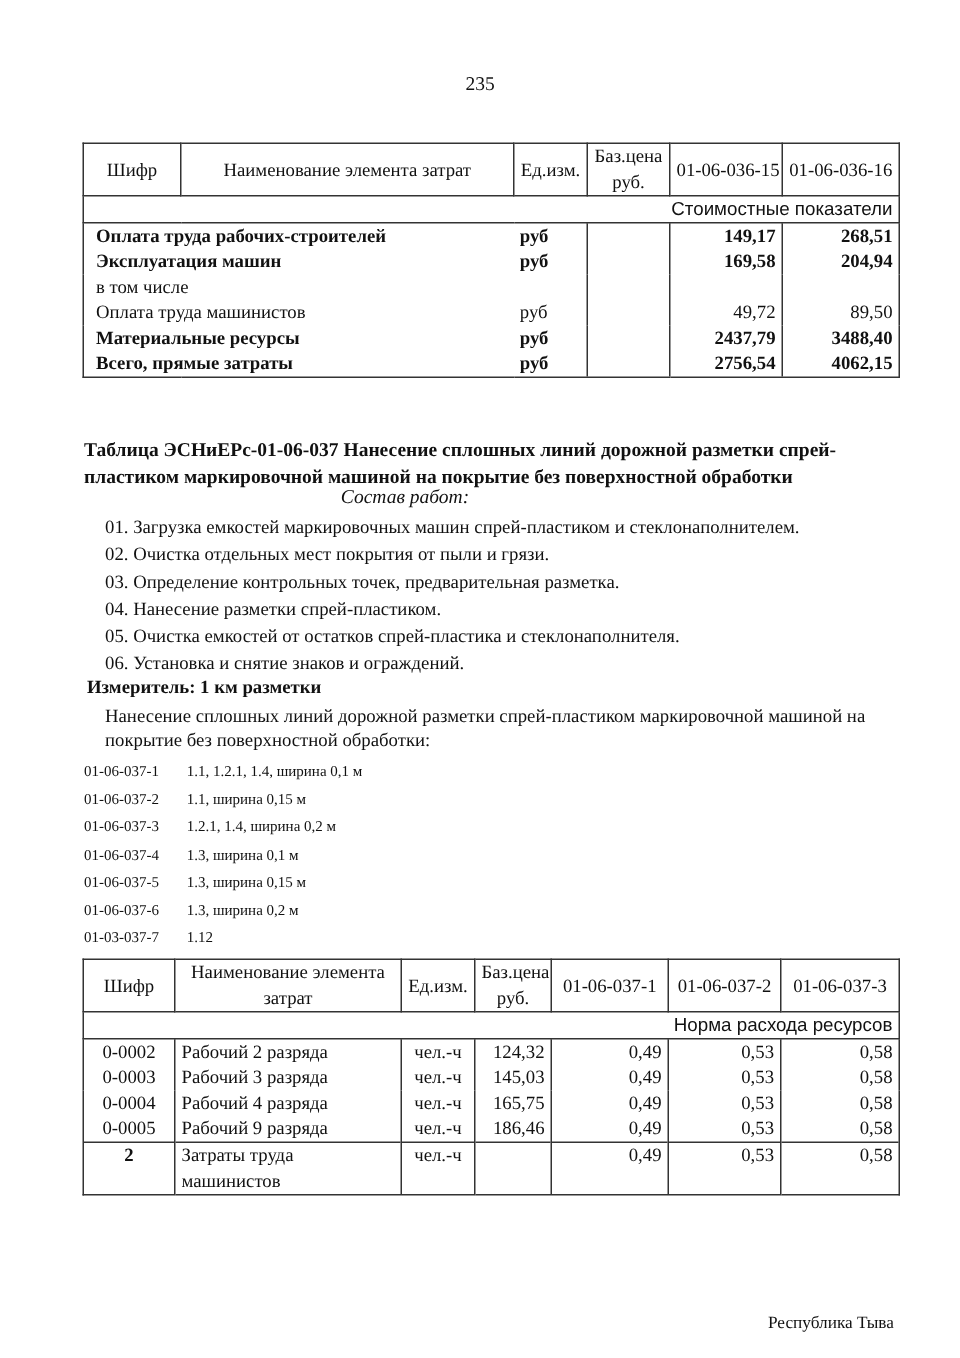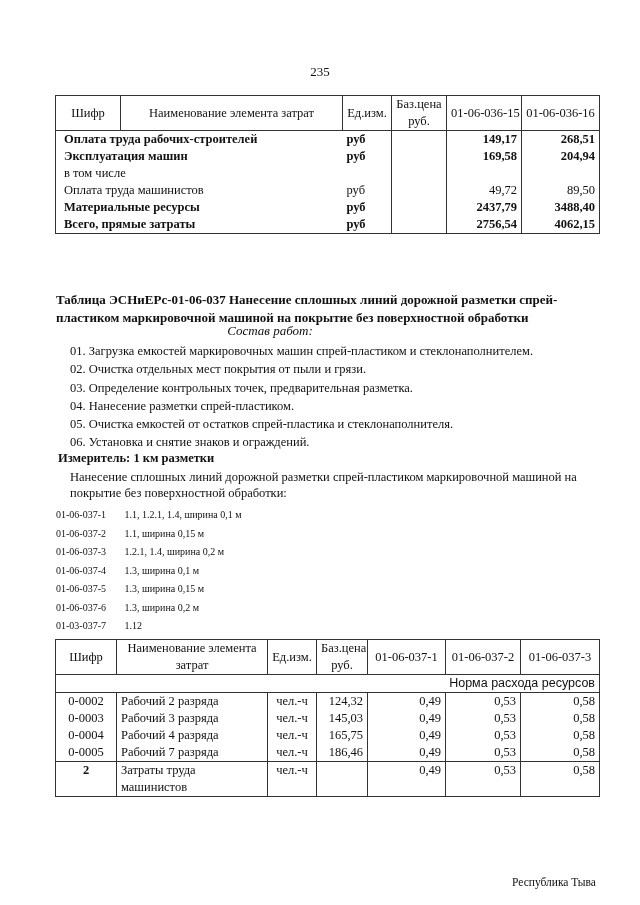--- a/index.html
+++ b/index.html
@@ -1,19 +1,19 @@
 <!DOCTYPE html>
 <html><head>
 <meta charset="utf-8">
 <style>
   html, body { margin: 0; padding: 0; background: #ffffff; }
   body { width: 640px; height: 905px; position: relative; overflow: hidden;
          font-family: "Liberation Serif", "DejaVu Serif", serif; color: #111; font-size: 12.5px; }
   .abs { position: absolute; }
-  .page-num { left: 0; width: 640px; top: 48px; text-align: center; font-size: 13px; margin-top: 16px; }
+  .page-num { left: 0; width: 640px; top: 48px; text-align: center; font-size: 13px; }
 
   table.grid { position: absolute; border-collapse: collapse; table-layout: fixed; }
   table.grid td { padding: 0 4px; font-size: 12.5px; line-height: 17px; vertical-align: top; white-space: nowrap; overflow: hidden; }
   .hdr td { border: 1px solid #333; vertical-align: middle !important; text-align: center; line-height: 14px; height: 32px; }
   .sub td { border: 1px solid #333; font-family: "Liberation Sans", "DejaVu Sans", sans-serif; font-size: 10px; text-align: right; height: 13px; line-height: 13px; padding-right: 6px; }
   .r { text-align: right; }
   .c { text-align: center; }
   .b { font-weight: bold; }
   .vl { border-left: 1px solid #333; }
   .vr { border-right: 1px solid #333; }
@@ -44,20 +44,23 @@
       <col style="width:78px">
     </colgroup>
   <tbody>
       <tr class="hdr">
     <td>Шифр</td>
     <td>Наименование элемента затрат</td>
     <td>Ед.изм.</td>
     <td style="white-space:normal;">Баз.цена руб.</td>
     <td>01-06-036-15</td>
     <td>01-06-036-16</td>
+  </tr>
+  <tr class="sub">
+    <td colspan="6">Стоимостные показатели</td>
   </tr>
   </tbody>
     <tbody id="t1body">
       <tr>
         <td colspan="2" class="vl b" style="padding-left: 8px;">Оплата труда рабочих-строителей</td>
         <td class=" b" style="padding-left: 4px;">руб</td>
         <td class="vl b"></td>
         <td class="vl r b">149,17</td>
         <td class="vl vr r b">268,51</td>
       </tr>
@@ -168,21 +171,21 @@
         <td class="vl c">0-0004</td>
         <td class="vl">Рабочий 4 разряда</td>
         <td class="vl c">чел.-ч</td>
         <td class="vl r">165,75</td>
         <td class="vl r">0,49</td>
         <td class="vl r">0,53</td>
         <td class="vl vr r">0,58</td>
       </tr>
       <tr>
         <td class="vl c">0-0005</td>
-        <td class="vl">Рабочий 7 разряда</td>
+        <td class="vl">Рабочий 9 разряда</td>
         <td class="vl c">чел.-ч</td>
         <td class="vl r">186,46</td>
         <td class="vl r">0,49</td>
         <td class="vl r">0,53</td>
         <td class="vl vr r">0,58</td>
       </tr>
       <tr>
         <td class="vl c bt tt b" style="height: 32px;">2</td>
         <td class="vl bt tt" style="height: 32px; white-space: normal;">Затраты труда машинистов</td>
         <td class="vl c bt tt" style="height: 32px;">чел.-ч</td>

